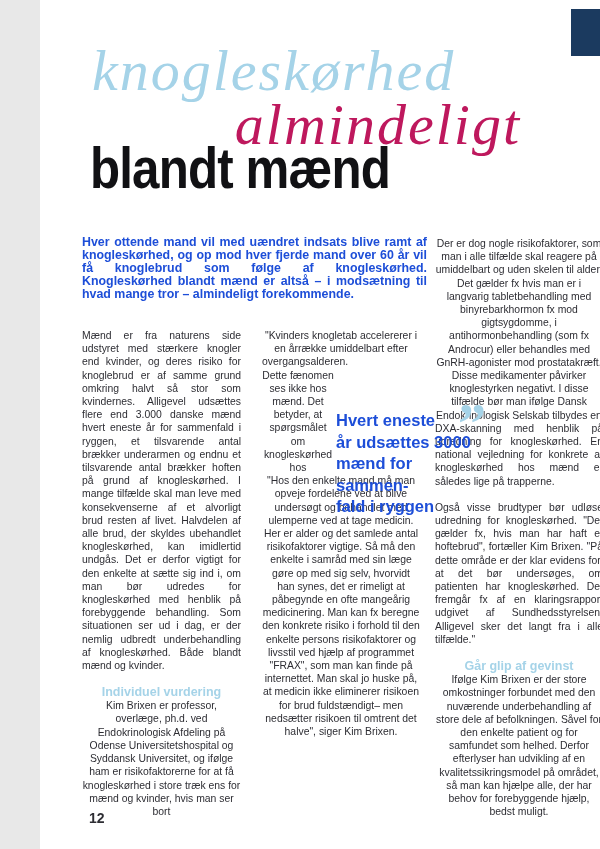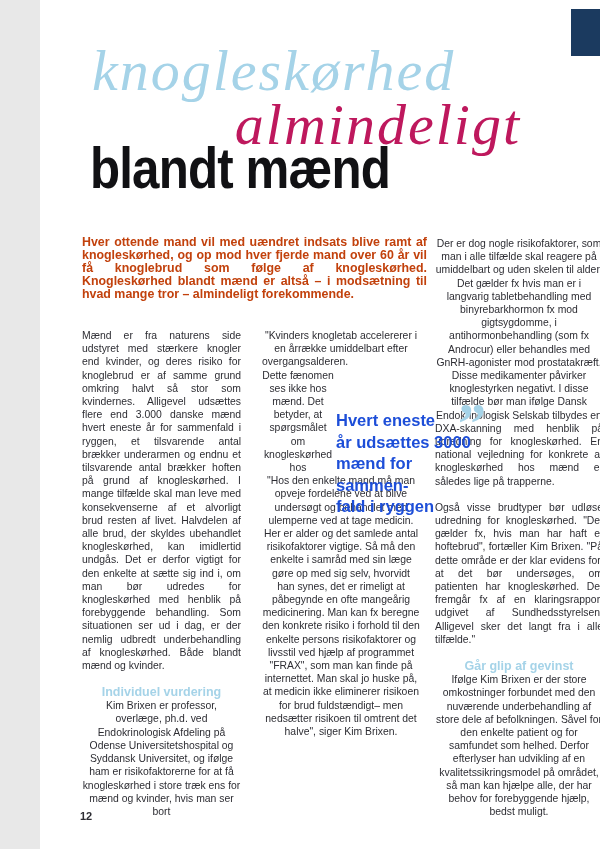--- a/index.html
+++ b/index.html
@@ -23,21 +23,21 @@
   .hl3{
     position:absolute;left:50px;top:139px;
     font-family:"Liberation Sans", sans-serif;font-style:normal;font-weight:bold;
     font-size:58px;line-height:1;letter-spacing:-1px;color:#111114;
     transform:scaleX(0.85);transform-origin:left top;white-space:nowrap;
   }
   
   .intro{
     position:absolute;left:42px;top:236px;width:345px;
     font-weight:bold;font-size:12.4px;line-height:13px;
-    text-align:justify;color:#c2410c;
+    text-align:justify;color:#1d4ed8;
   }
   
   .col{position:absolute;font-size:10.4px;line-height:13.2px;text-align:justify;}
   .col1{left:42px;top:329px;width:159px;}
   .col2{left:222px;top:329px;width:158px;}
   .col3{left:395px;top:237px;width:168px;}
   .col p{margin:0 0 13px 0;}
   .col p.tight{margin:0;text-align:center;}
   .narrow{width:72px;}
   .indent-b{margin-left:53px;}
@@ -50,22 +50,22 @@
     position:absolute;left:296px;top:410px;width:140px;
     font-weight:bold;font-size:16.5px;line-height:21.5px;
     color:#1d4ed8;white-space:pre-line;text-align:left;
   }
   .quote-mark{
     position:absolute;left:418px;top:396px;
     font-family:"Liberation Serif", serif;font-weight:bold;
     font-size:56px;line-height:1;
   }
   .page-number{
-    position:absolute;left:40px;top:810px;
-    font-size:11px;font-weight:bold;color:#2d2d33;
+    position:absolute;left:49px;top:810px;
+    font-size:14px;font-weight:bold;color:#2d2d33;
   }
 </style>
 </head>
 <body>
 
 <div class="page">
 
   <div class="corner-block" style="background: rgb(27, 58, 95);"></div>
 
   <div class="hl hl1" style="color: rgb(165, 211, 232);">knogleskørhed</div>

